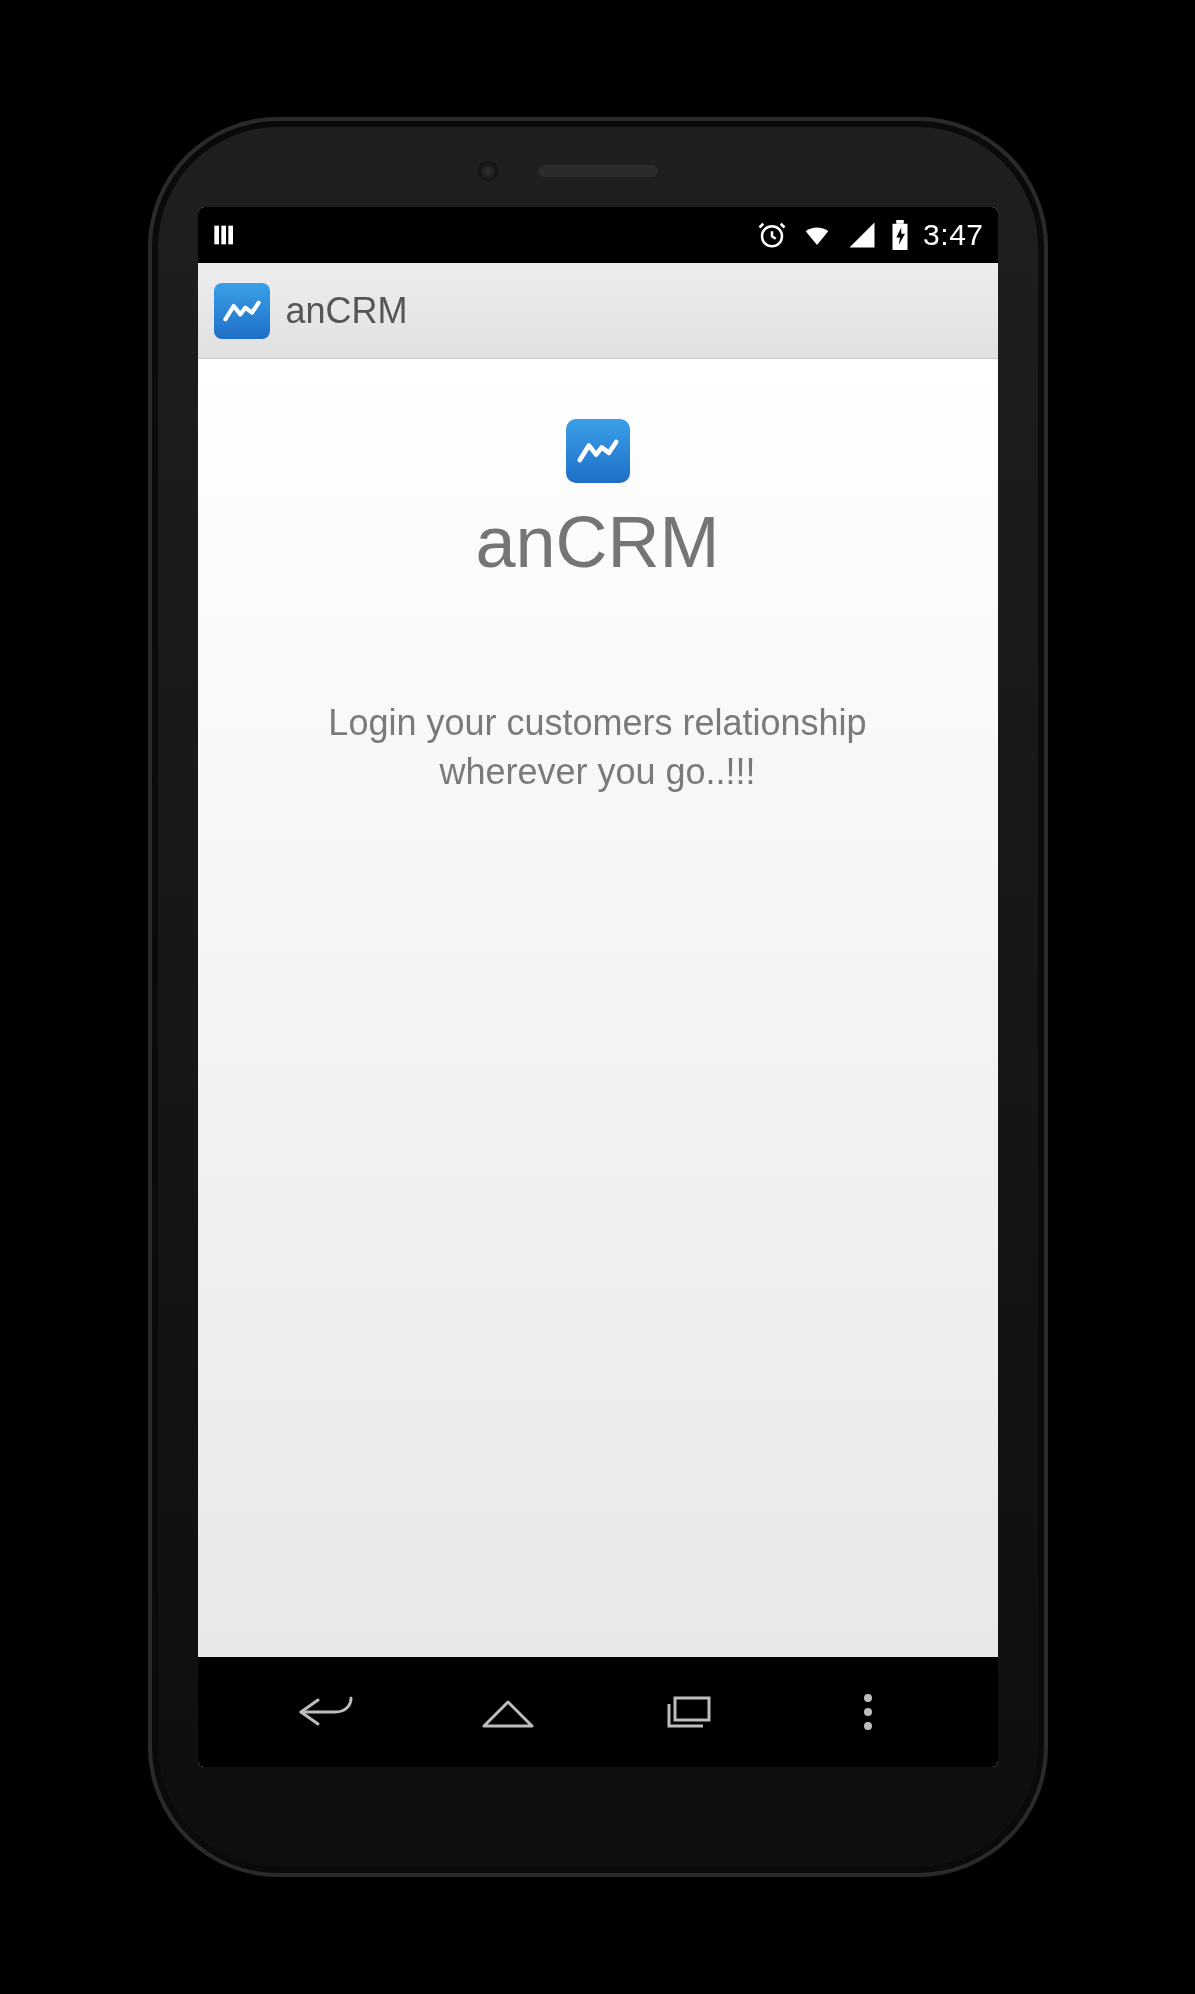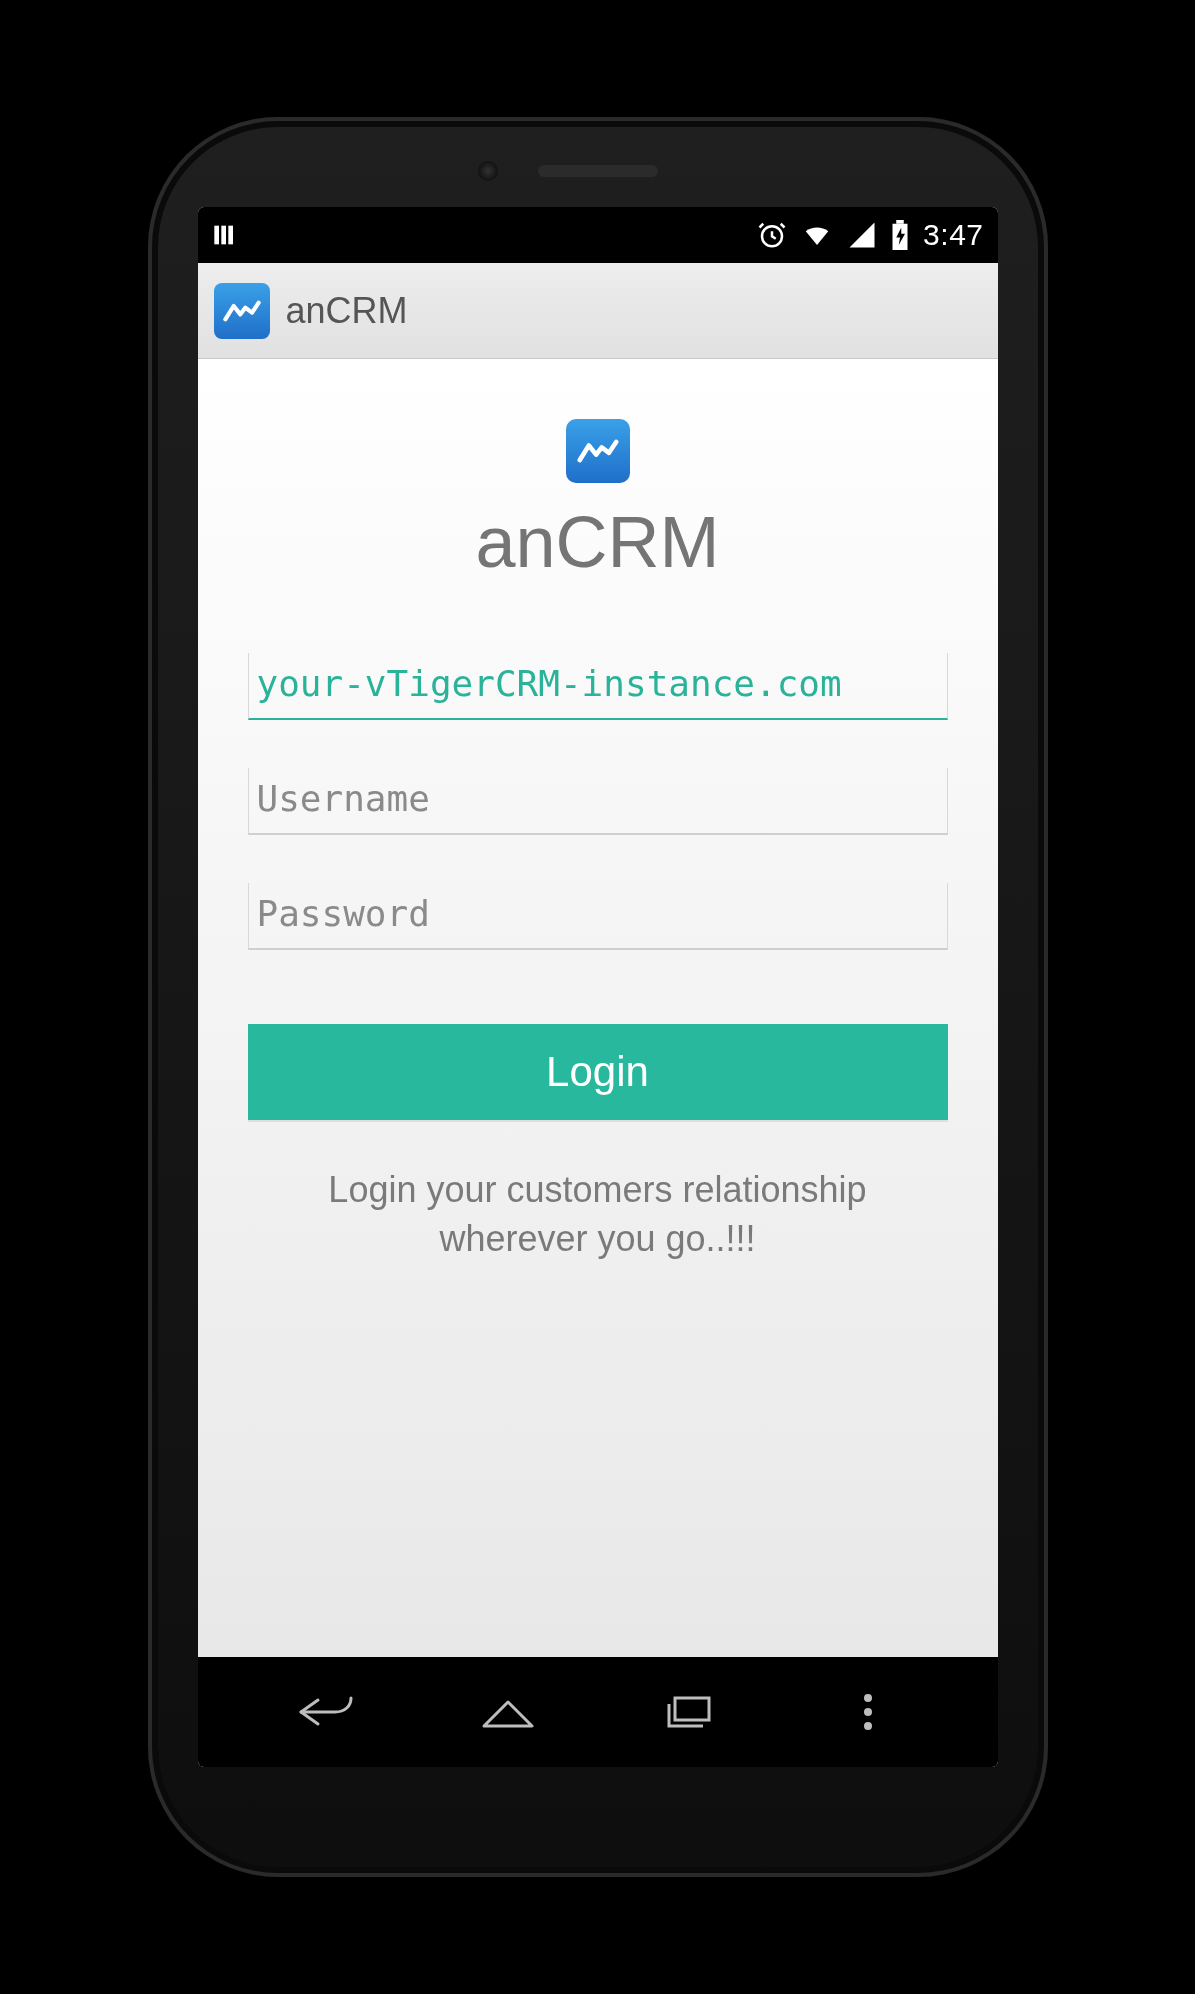--- a/index.html
+++ b/index.html
@@ -222,26 +222,20 @@
 
       <div class="logo-block">
         <div class="app-icon" style="margin:0 auto;">
           <svg width="44" height="44" viewBox="0 0 24 24" fill="none" stroke="#fff" stroke-width="2.5" stroke-linejoin="round" stroke-linecap="round">
             <path d="M2 17l5-8 4 5 3-4 4 3 4-6"></path>
           </svg>
         </div>
         <div class="logo-title">anCRM</div>
       </div>
 
-      <div class="form">
-        <input class="tf focused" type="text" placeholder="your-vTigerCRM-instance.com" style="">
-        <input class="tf" type="text" placeholder="Username" style="">
-        <input class="tf" type="password" placeholder="Password" style="">
-        <button class="login-btn">Login</button>
-      </div>
 
       <div class="tagline">Login your customers relationship wherever you go..!!!</div>
     </div>
 
     <div class="nav-bar">
       <div class="nav-btn">
         <svg width="70" height="40" viewBox="0 0 70 40" fill="none" stroke="#bdbdbd" stroke-width="3" stroke-linecap="round" stroke-linejoin="round">
           <path d="M25 8 8 20l17 12"></path>
           <path d="M8 20h34c10 0 16-6 16-14"></path>
         </svg>

